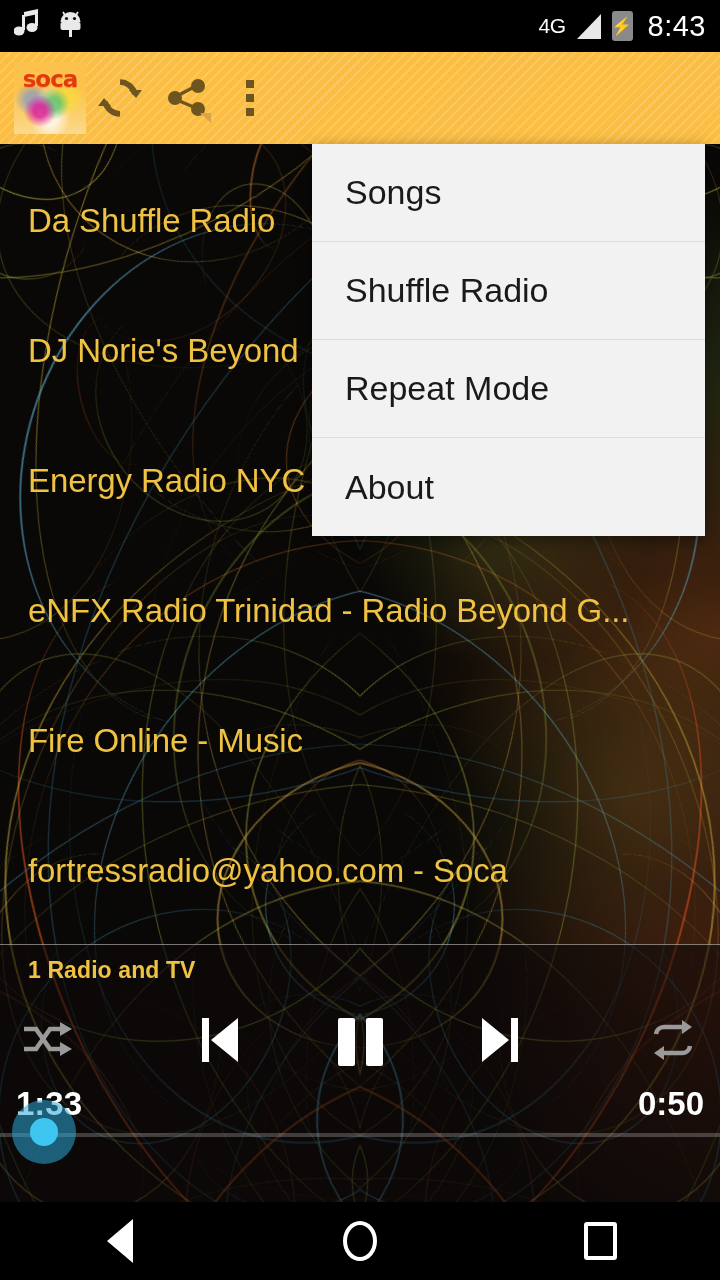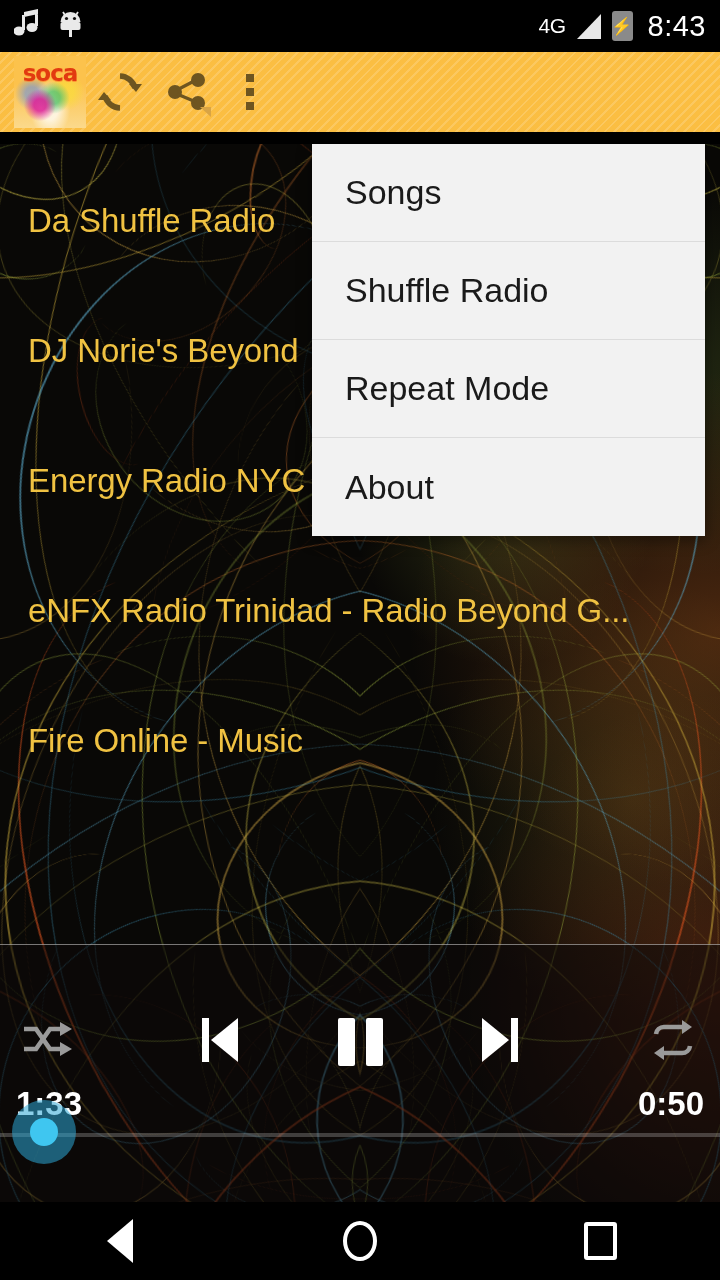--- a/index.html
+++ b/index.html
@@ -47,21 +47,21 @@
   }
   .battery .bolt {
     position:absolute; inset:0;
     display:flex; align-items:center; justify-content:center;
     color:#fff; font-size:17px; line-height:1;
   }
 
   
   #toolbar {
     position:absolute; left:0; top:52px;
-    width:720px; height:80px;
+    width:720px; height:92px;
     background:
       repeating-linear-gradient(135deg,
         rgba(255,255,255,.16) 0px, rgba(255,255,255,.16) 2px,
         rgba(0,0,0,0) 2px, rgba(0,0,0,0) 7px),
       #FBBE42;
     display:flex; align-items:center;
     padding:0 18px 0 14px;
     z-index:30;
   }
   #app-icon {
@@ -549,38 +549,42 @@
     </div>
     <div class="row">
       <span class="label">Energy Radio NYC</span>
     </div>
     <div class="row">
       <span class="label">eNFX Radio Trinidad - Radio Beyond G...</span>
     </div>
     <div class="row">
       <span class="label">Fire Online - Music</span>
     </div>
+    <div class="row">
+      <span class="label">fortressradio@yahoo.com  - Soca</span>
+    </div>
   </div>
 
   <div id="menu">
     <div class="menu-item">
       <span>Songs</span>
     </div>
     <div class="menu-item">
       <span>Shuffle Radio</span>
     </div>
     <div class="menu-item">
       <span>Repeat Mode</span>
     </div>
     <div class="menu-item">
       <span>About</span>
     </div>
   </div>
 
   <div id="player">
+    <div id="now-playing">1 Radio and TV</div>
 
     <div id="controls">
       <div class="ctl" id="shuffle-btn">
         <span>
           <svg width="54" height="44" viewBox="0 0 54 44">
             <path d="M4 11 L16 11 L30 31 L42 31" stroke="#9a9a9a" stroke-width="4.6" fill="none"></path>
             <path d="M4 31 L16 31 L30 11 L42 11" stroke="#9a9a9a" stroke-width="4.6" fill="none"></path>
             <path d="M40 4 L52 11 L40 18 Z" fill="#9a9a9a"></path>
             <path d="M40 24 L52 31 L40 38 Z" fill="#9a9a9a"></path>
           </svg>

